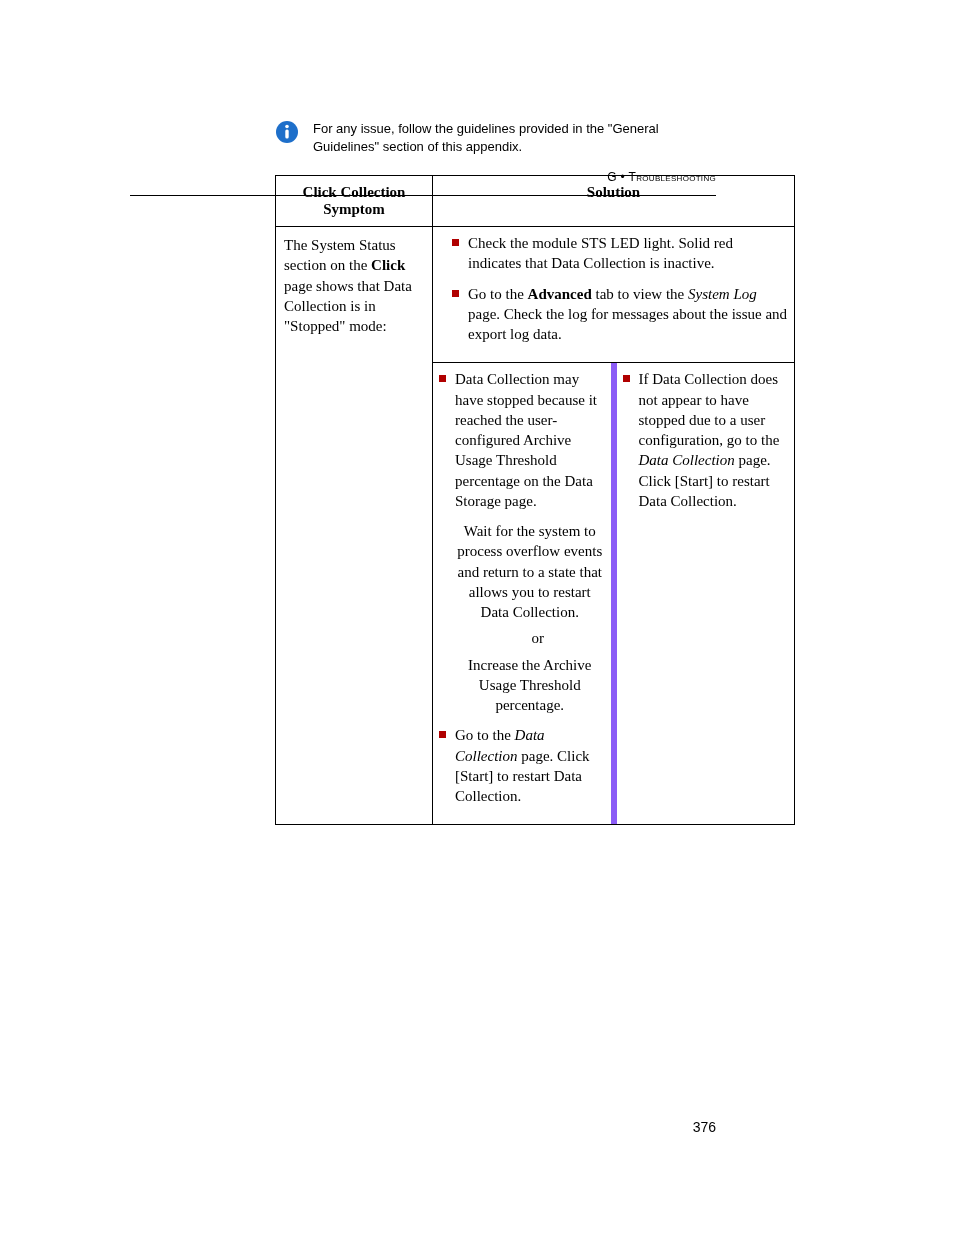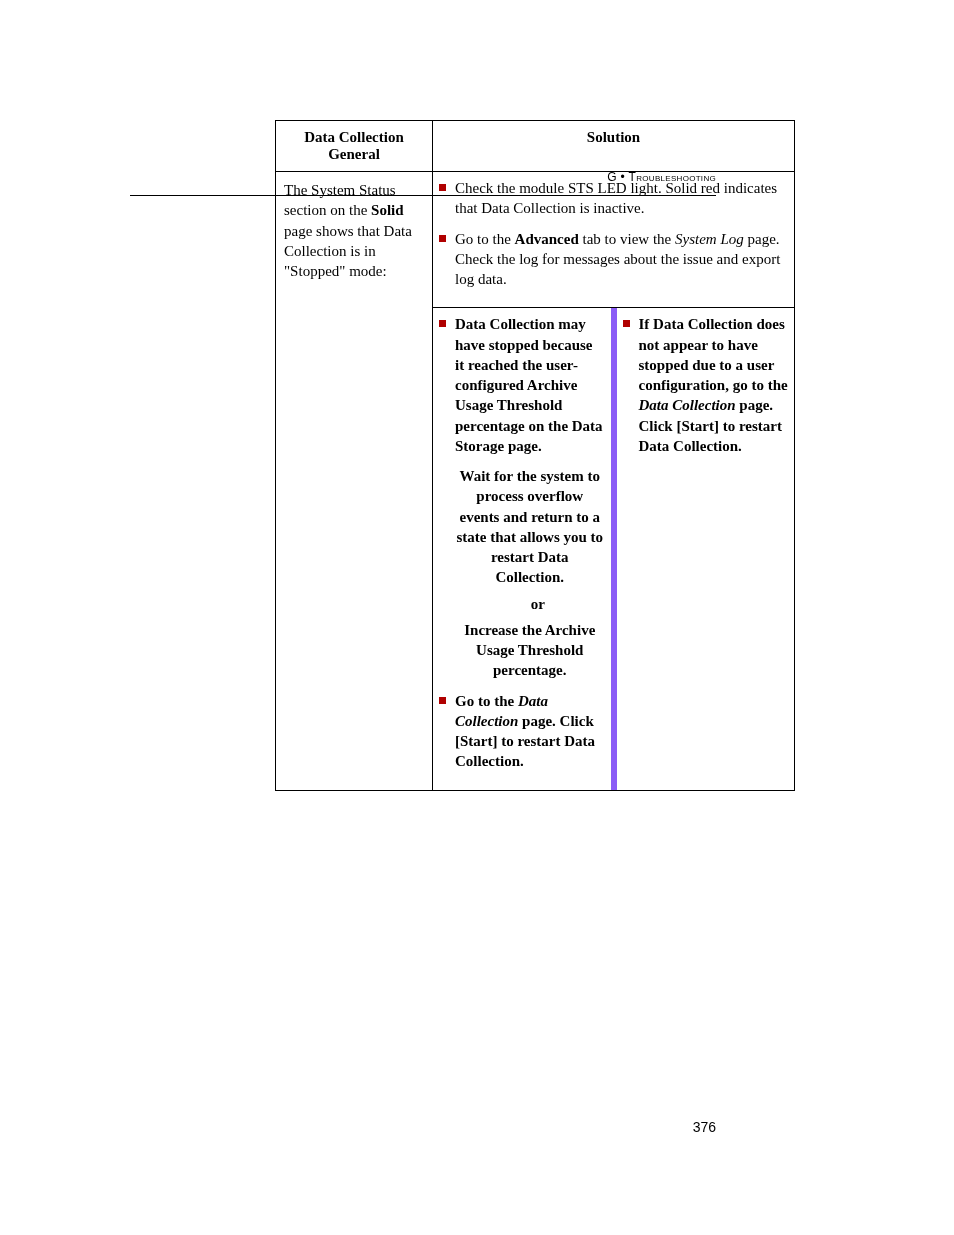--- a/index.html
+++ b/index.html
@@ -81,21 +81,21 @@
   }
   .symptom-cell {
     font-size: 15px;
     line-height: 1.35;
     padding: 8px 8px;
     width: 140px;
   }
   .sol-cell {
     font-size: 15px;
     line-height: 1.35;
-    padding: 6px 6px 8px 6px;
+    padding: 6px 6px 8px 19px;
   }
   .bi {
     list-style: none;
     padding: 0;
     margin: 0;
   }
   .bi > li {
     position: relative;
     padding-left: 16px;
     margin-bottom: 10px;
@@ -121,53 +121,60 @@
     right: 130px;
     font-family: Arial, Helvetica, sans-serif;
     font-size: 14px;
   }
   .row-split {
     display: flex;
   }
   .row-split > div {
     flex: 1;
     padding: 6px 6px 8px 6px;
-    font-weight: bold;
   }
   .row-split > div + div {
     border-left: 6px solid #8b5cf6;
   }
   .no-pad {
     padding: 0 !important;
   }
 </style>
 </head>
 <body>
 
 <div class="page">
 
   <div class="running-header">
     <span>G • </span><span class="sc">Troubleshooting</span>
   </div>
   <div class="header-rule"></div>
 
 
 
+  <div class="note-row">
+    <svg class="note-icon" viewBox="0 0 24 24">
+      <circle cx="12" cy="12" r="11" fill="#1e6fca"></circle>
+      <circle cx="12" cy="6.5" r="1.8" fill="#fff"></circle>
+      <rect x="10.3" y="9.5" width="3.4" height="9" rx="1.5" fill="#fff"></rect>
+    </svg>
+    <div class="note-text">For any issue, follow the guidelines provided in the "General Guidelines" section of this appendix.</div>
+  </div>
 
   <table class="tbl">
     <thead>
       <tr>
-        <th>Data Collection General</th>
+        <th>Click Collection Symptom</th>
         <th>Solution</th>
       </tr>
     </thead>
     <tbody>
       <tr>
         <td class="symptom-cell" rowspan="2">
-          <span>The System Status section on the </span><span class="bold">Solid</span><span> page shows that Data Collection is in "Stopped" mode:</span>
+          <span>The System Status section on the </span><span class="bold">Click</span><span> page shows that Data Collection is in "Stopped" mode:</span>
         </td>
         <td class="sol-cell">
           <ul class="bi">
             <li>Check the module STS LED light. Solid red indicates that Data Collection is inactive.</li>
             <li>
               <span>Go to the </span><span class="bold">Advanced</span><span> tab to view the </span><span class="italic">System Log</span><span> page. Check the log for messages about the issue and export log data.</span>
             </li>
           </ul>
         </td>
       </tr>

